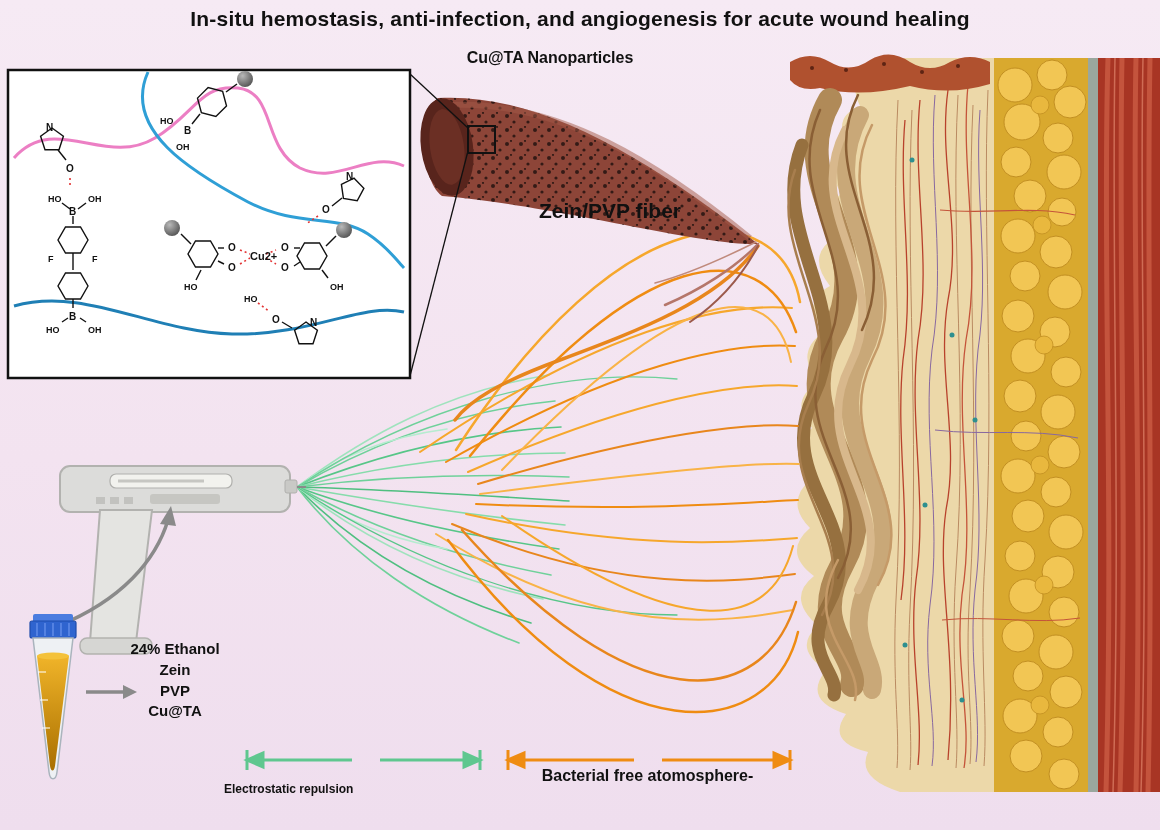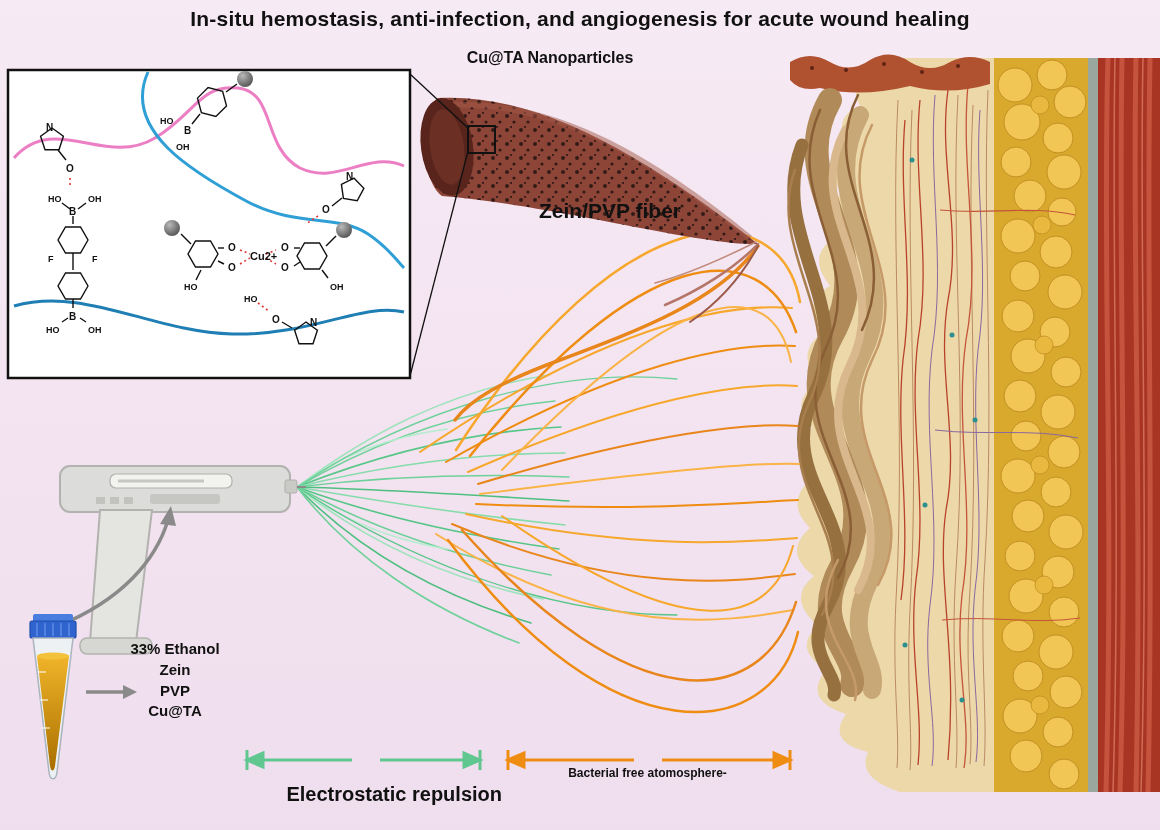--- a/index.html
+++ b/index.html
@@ -8,22 +8,22 @@
     background:linear-gradient(180deg,#f6eaf4 0%,#f3e3f0 55%,#efdeee 100%);
     font-family:"Liberation Sans",sans-serif;color:#111;
   }
   .scene{position:absolute;left:0;top:0;}
   .txt{position:absolute;font-weight:bold;line-height:1.25;}
   .title{left:0;right:0;top:6px;text-align:center;font-size:21px;letter-spacing:.2px;}
   .lbl-nano{left:425px;top:48px;width:250px;text-align:center;font-size:16px;}
   .lbl-fiber{left:520px;top:198px;width:180px;text-align:center;font-size:21px;}
   .solution{left:100px;top:638px;width:150px;text-align:center;font-size:15px;}
   .solution div{margin:2px 0;}
-  .cap-green{left:202px;top:782px;width:300px;text-align:right;font-size:20px;}
-  .cap-orange{left:490px;top:766px;width:315px;text-align:center;font-size:12px;}
+  .cap-green{left:224px;top:782px;width:300px;text-align:left;font-size:12px;}
+  .cap-orange{left:490px;top:766px;width:315px;text-align:center;font-size:16px;}
   svg text{font-family:"Liberation Sans",sans-serif;font-weight:bold;fill:#111;}
 </style>
 </head>
 <body>
 
 <div class="canvas">
 
 <svg class="scene" width="1160" height="830" viewBox="0 0 1160 830">
   <defs>
     <polygon id="hex" points="15,0 7.5,13 -7.5,13 -15,0 -7.5,-13 7.5,-13"></polygon>
@@ -370,21 +370,21 @@
     </g>
     <text x="310" y="326" font-size="10">N</text>
   </g>
 </svg>
 
 <div class="txt title">In-situ hemostasis, anti-infection, and angiogenesis for acute wound healing</div>
 <div class="txt lbl-nano">Cu@TA Nanoparticles</div>
 <div class="txt lbl-fiber">Zein/PVP fiber</div>
 
 <div class="txt solution">
-  <div>33% Ethanol</div>
+  <div>24% Ethanol</div>
   <div>Zein</div>
   <div>PVP</div>
   <div>Cu@TA</div>
 </div>
 
 <div class="txt cap-green">Electrostatic repulsion</div>
 <div class="txt cap-orange">
   <div>Bacterial free atomosphere-</div>
 </div>
 

